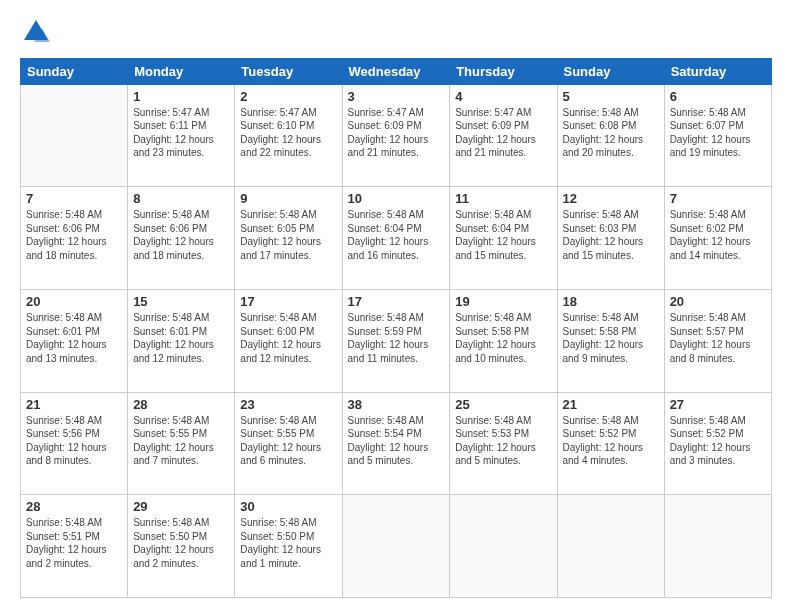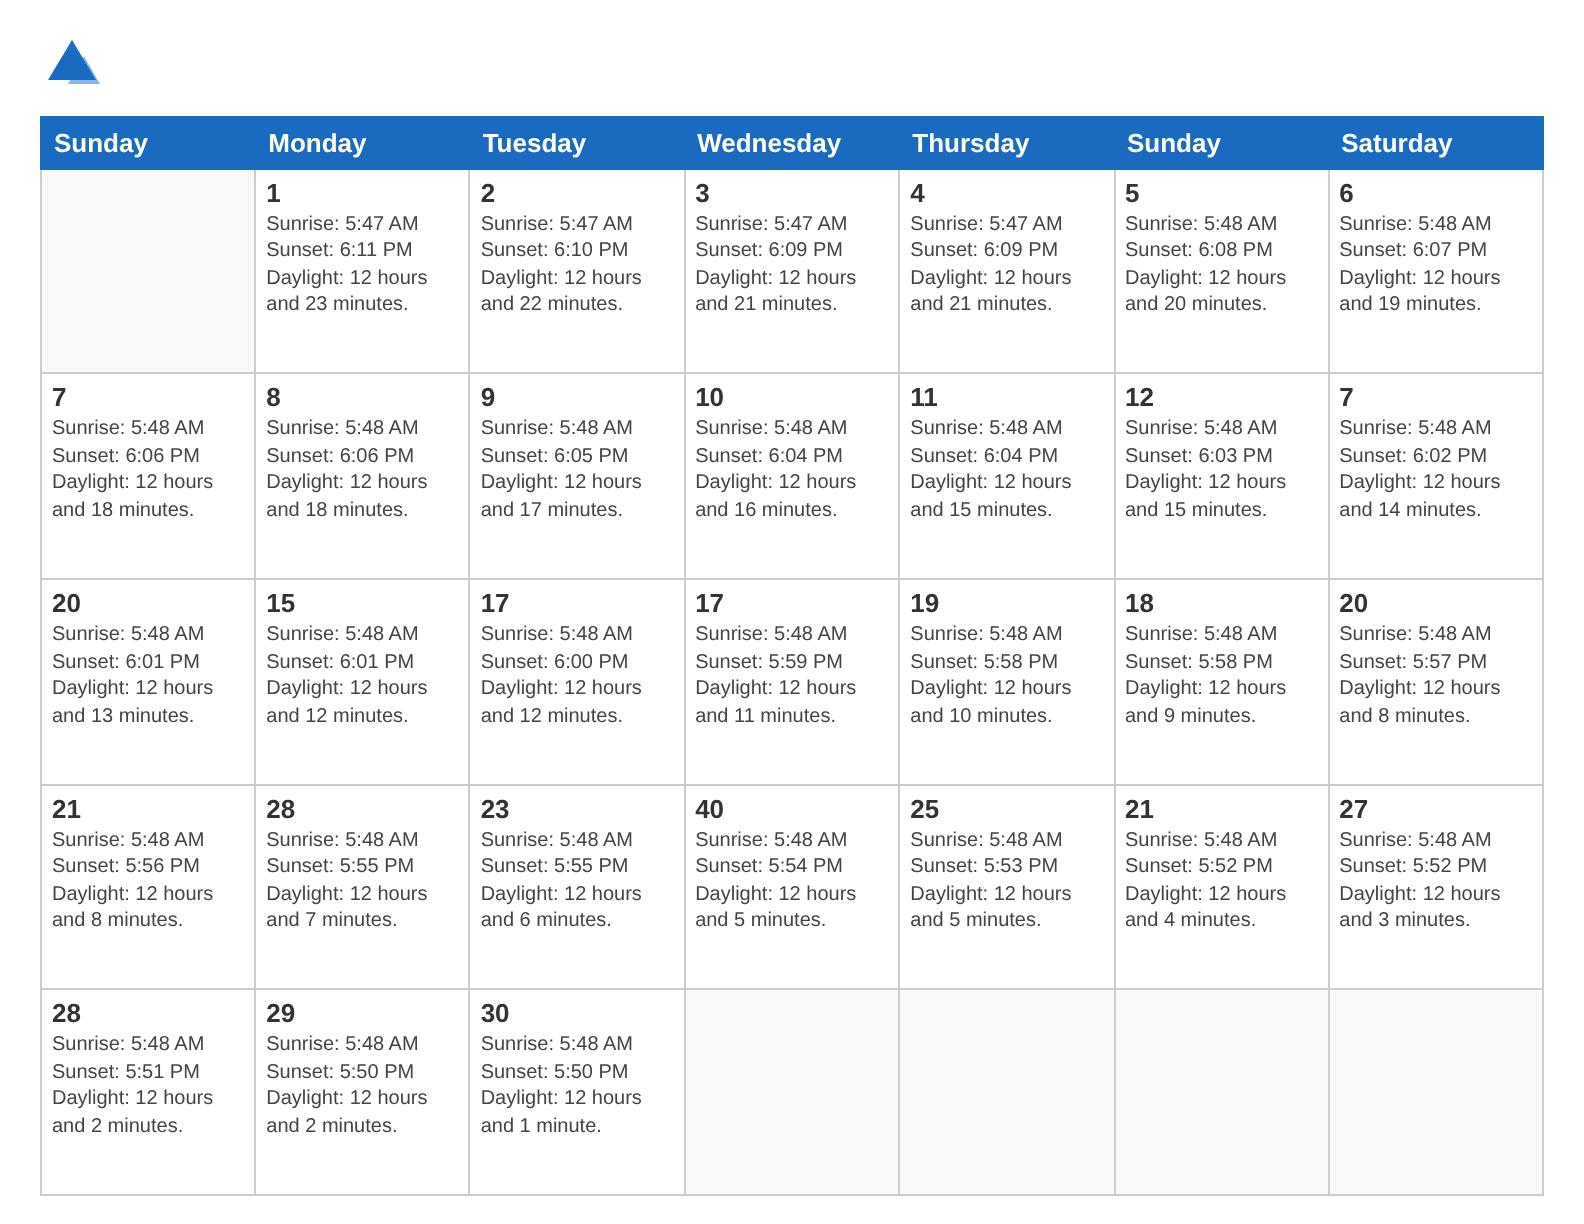--- a/index.html
+++ b/index.html
@@ -287,21 +287,21 @@
 and 7 minutes.</div>
           </td>
           <td>
             <div class="day-num">23</div>
             <div class="day-info" style="white-space: pre-line;">Sunrise: 5:48 AM
 Sunset: 5:55 PM
 Daylight: 12 hours
 and 6 minutes.</div>
           </td>
           <td>
-            <div class="day-num">40</div>
+            <div class="day-num">38</div>
             <div class="day-info" style="white-space: pre-line;">Sunrise: 5:48 AM
 Sunset: 5:54 PM
 Daylight: 12 hours
 and 5 minutes.</div>
           </td>
           <td>
             <div class="day-num">25</div>
             <div class="day-info" style="white-space: pre-line;">Sunrise: 5:48 AM
 Sunset: 5:53 PM
 Daylight: 12 hours

